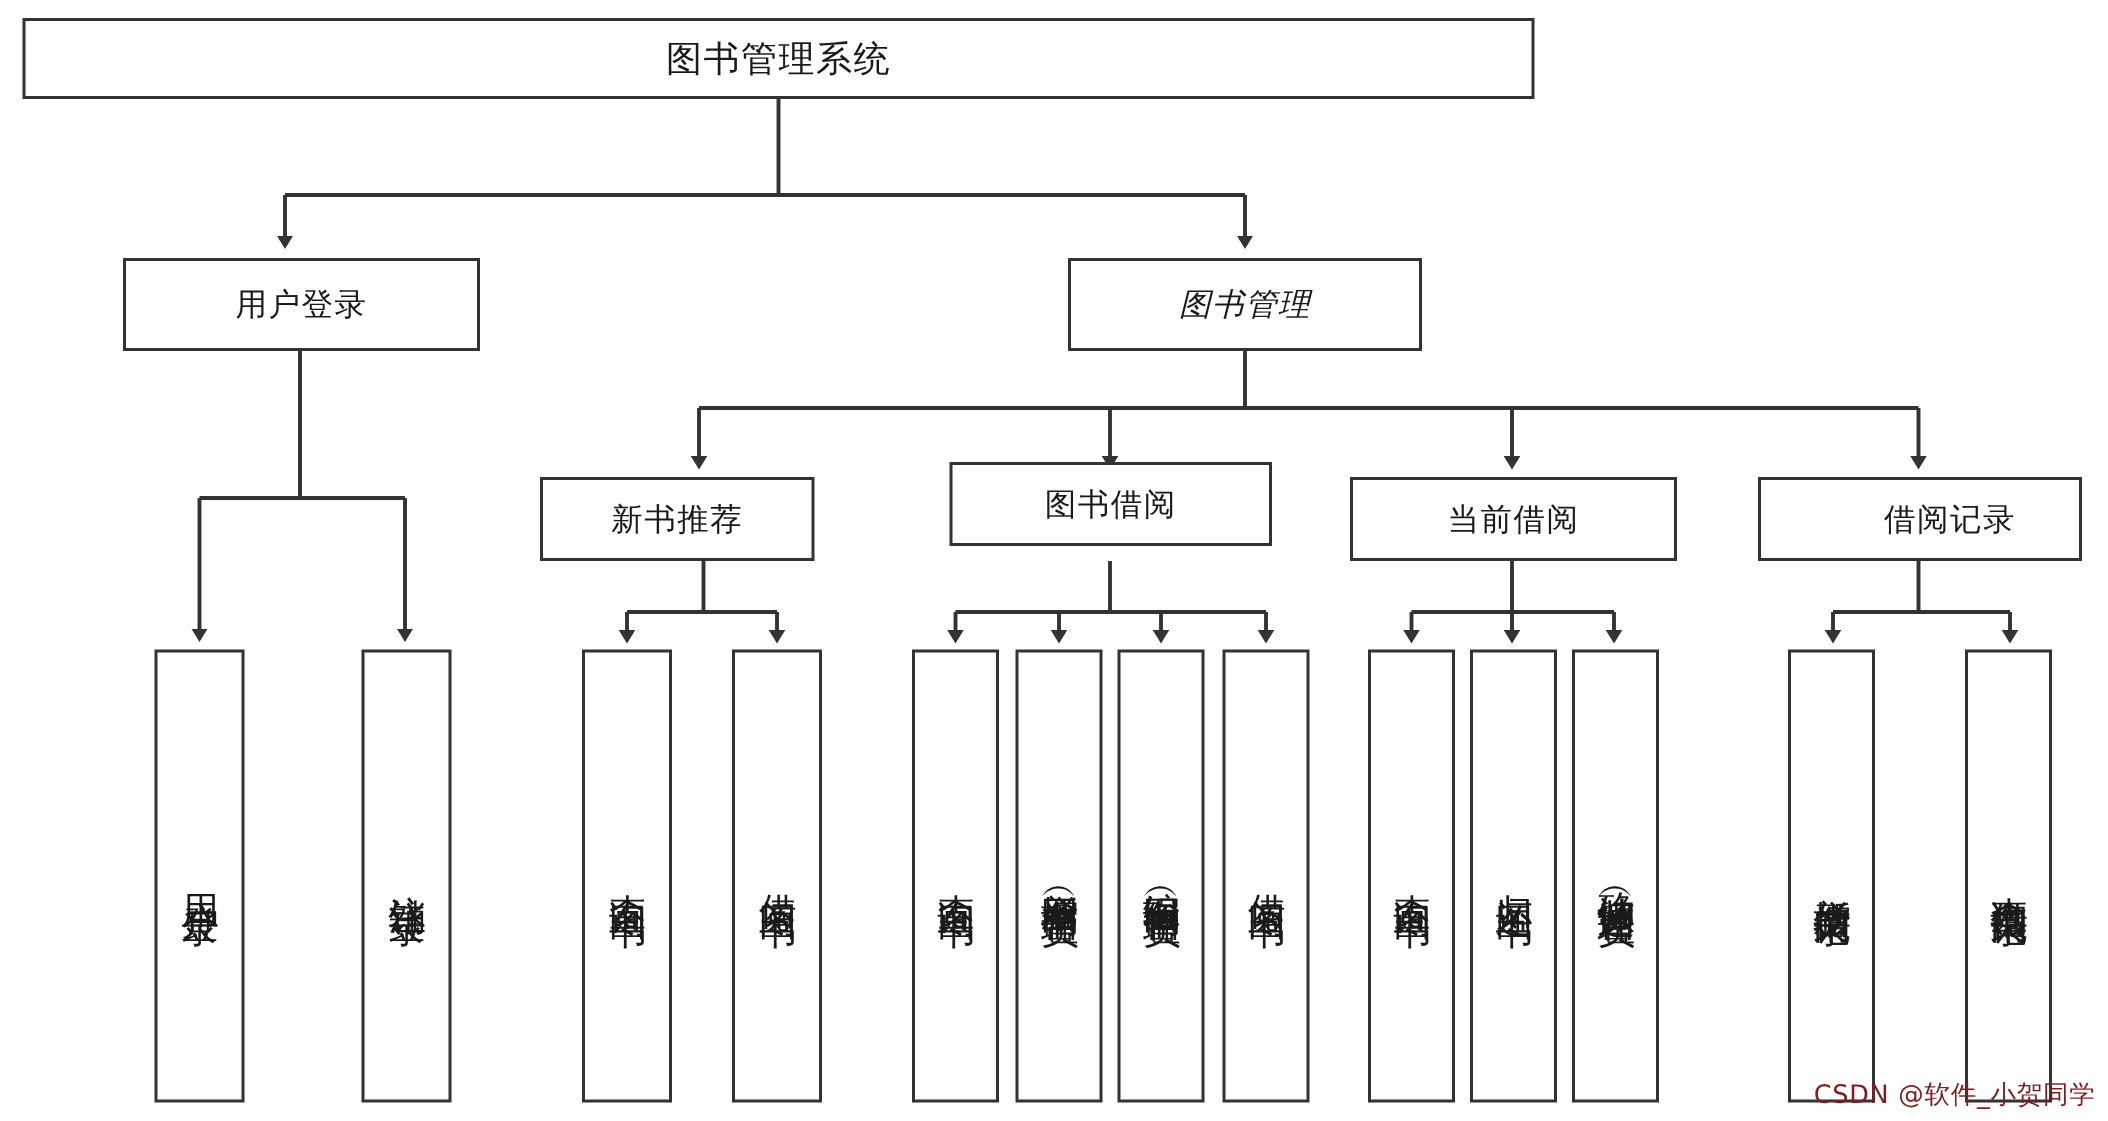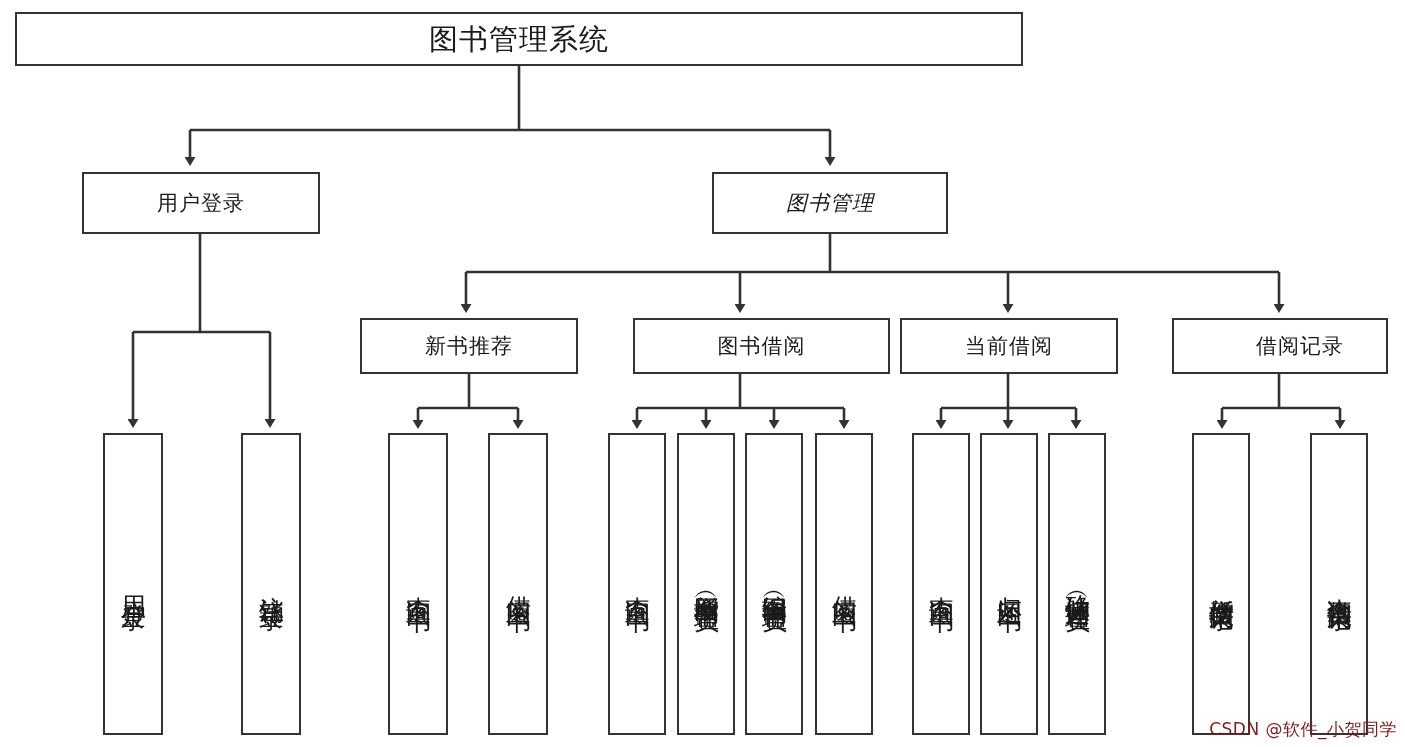--- a/index.html
+++ b/index.html
@@ -41,21 +41,21 @@
     text-align: center;
     line-height: 1.0;
     white-space: nowrap;
   }
   
   .h-node .node-label {
     font-size: 21px;
     letter-spacing: 1px;
   }
   .root.h-node .node-label {
-    font-size: 29px;
+    font-size: 24px;
   }
   
   .v-node {
     align-items: center;
     justify-content: center;
   }
   .v-node .node-label {
     writing-mode: vertical-rl;
     text-orientation: upright;
     font-size: 25px;
@@ -140,25 +140,25 @@
   </div>
 
   <div class="node h-node" style="left:82px; top:172px; width:238px; height:62px;">
     <span class="node-label">用户登录</span>
   </div>
 
   <div class="node h-node" style="left:712px; top:172px; width:236px; height:62px;font-style:italic;">
     <span class="node-label">图书管理</span>
   </div>
 
-  <div class="node h-node" style="left:360px; top:318px; width:218px; height:56px;">
+  <div class="node h-node" style="left:360px; top:318px; width:183px; height:56px;">
     <span class="node-label">新书推荐</span>
   </div>
 
-  <div class="node h-node" style="left:633px; top:318px; width:257px; height:56px;">
+  <div class="node h-node" style="left:633px; top:308px; width:215px; height:56px;">
     <span class="node-label">图书借阅</span>
   </div>
 
   <div class="node h-node" style="left:900px; top:318px; width:218px; height:56px;">
     <span class="node-label">当前借阅</span>
   </div>
 
   <div class="node h-node" style="left:1172px; top:318px; width:216px; height:56px;padding-left:40px;">
     <span class="node-label">借阅记录</span>
   </div>

